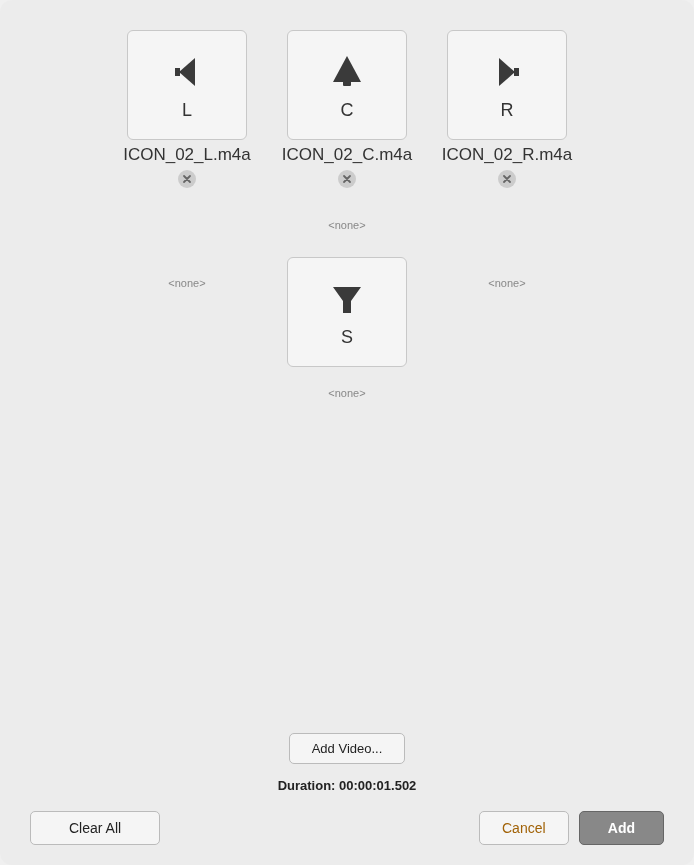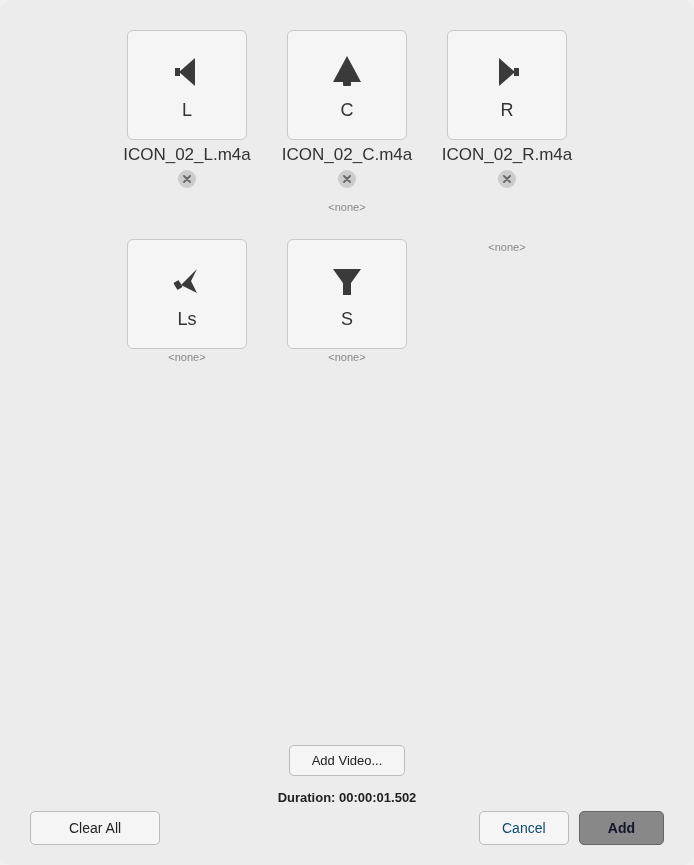--- a/index.html
+++ b/index.html
@@ -81,21 +81,21 @@
       font-size: 17px;
       color: #333;
       margin-top: 5px;
       text-align: center;
       white-space: nowrap;
     }
 
     .none-label {
       font-size: 11px;
       color: #888;
-      margin-top: 2px;
+      margin-top: 20px;
       text-align: right;
     }
 
     .remove-btn {
       margin-top: 4px;
       cursor: pointer;
       display: flex;
       align-items: center;
       justify-content: center;
     }
@@ -125,21 +125,21 @@
       font-size: 13px;
       color: #222;
       cursor: pointer;
       margin-bottom: 14px;
     }
 
     .duration-text {
       font-size: 13px;
       font-weight: 600;
       color: #222;
-      margin-bottom: 6px;
+      margin-bottom: 18px;
     }
 
     .button-row {
       width: 100%;
       display: flex;
       align-items: center;
       justify-content: space-between;
       padding: 0 10px;
     }
 
@@ -158,33 +158,33 @@
       display: flex;
       gap: 10px;
     }
 
     .cancel-btn {
       background: #f5f5f5;
       border: 1px solid #bbb;
       border-radius: 5px;
       padding: 8px 22px;
       font-size: 14px;
-      color: #0c4a6e;
+      color: #a16207;
       cursor: pointer;
       min-width: 90px;
     }
 
     .add-btn {
       background: #888;
       border: 1px solid #666;
       border-radius: 5px;
       padding: 8px 28px;
       font-size: 14px;
       font-weight: 600;
-      color: #0f172a;
+      color: #ffffff;
       cursor: pointer;
       min-width: 80px;
     }
 
     .row-spacer {
       height: 18px;
     }
   </style>
 </head>
 <body>
@@ -261,30 +261,20 @@
       <div class="channel-cell">
         <div class="none-label">&lt;none&gt;</div>
       </div>
     </div>
 
     <div class="row-spacer"></div>
 
     <div class="row">
 
       <div class="channel-cell">
-        <div class="channel-box">
-          <div class="channel-icon">
-            <svg width="44" height="44" viewBox="0 0 44 44">
-
-              <polygon points="32,10 16,26 32,34 26,22" fill="#3a3a3a"></polygon>
-              <rect x="10" y="22" width="6" height="8" rx="1" fill="#3a3a3a" transform="rotate(-30,13,26)"></rect>
-            </svg>
-          </div>
-          <div class="channel-label">Ls</div>
-        </div>
         <div class="none-label">&lt;none&gt;</div>
       </div>
 
       <div class="channel-cell">
         <div class="channel-box">
           <div class="channel-icon">
             <svg width="44" height="44" viewBox="0 0 44 44">
 
               <polygon points="8,10 36,10 26,24 26,36 18,36 18,24" fill="#3a3a3a"></polygon>
             </svg>

